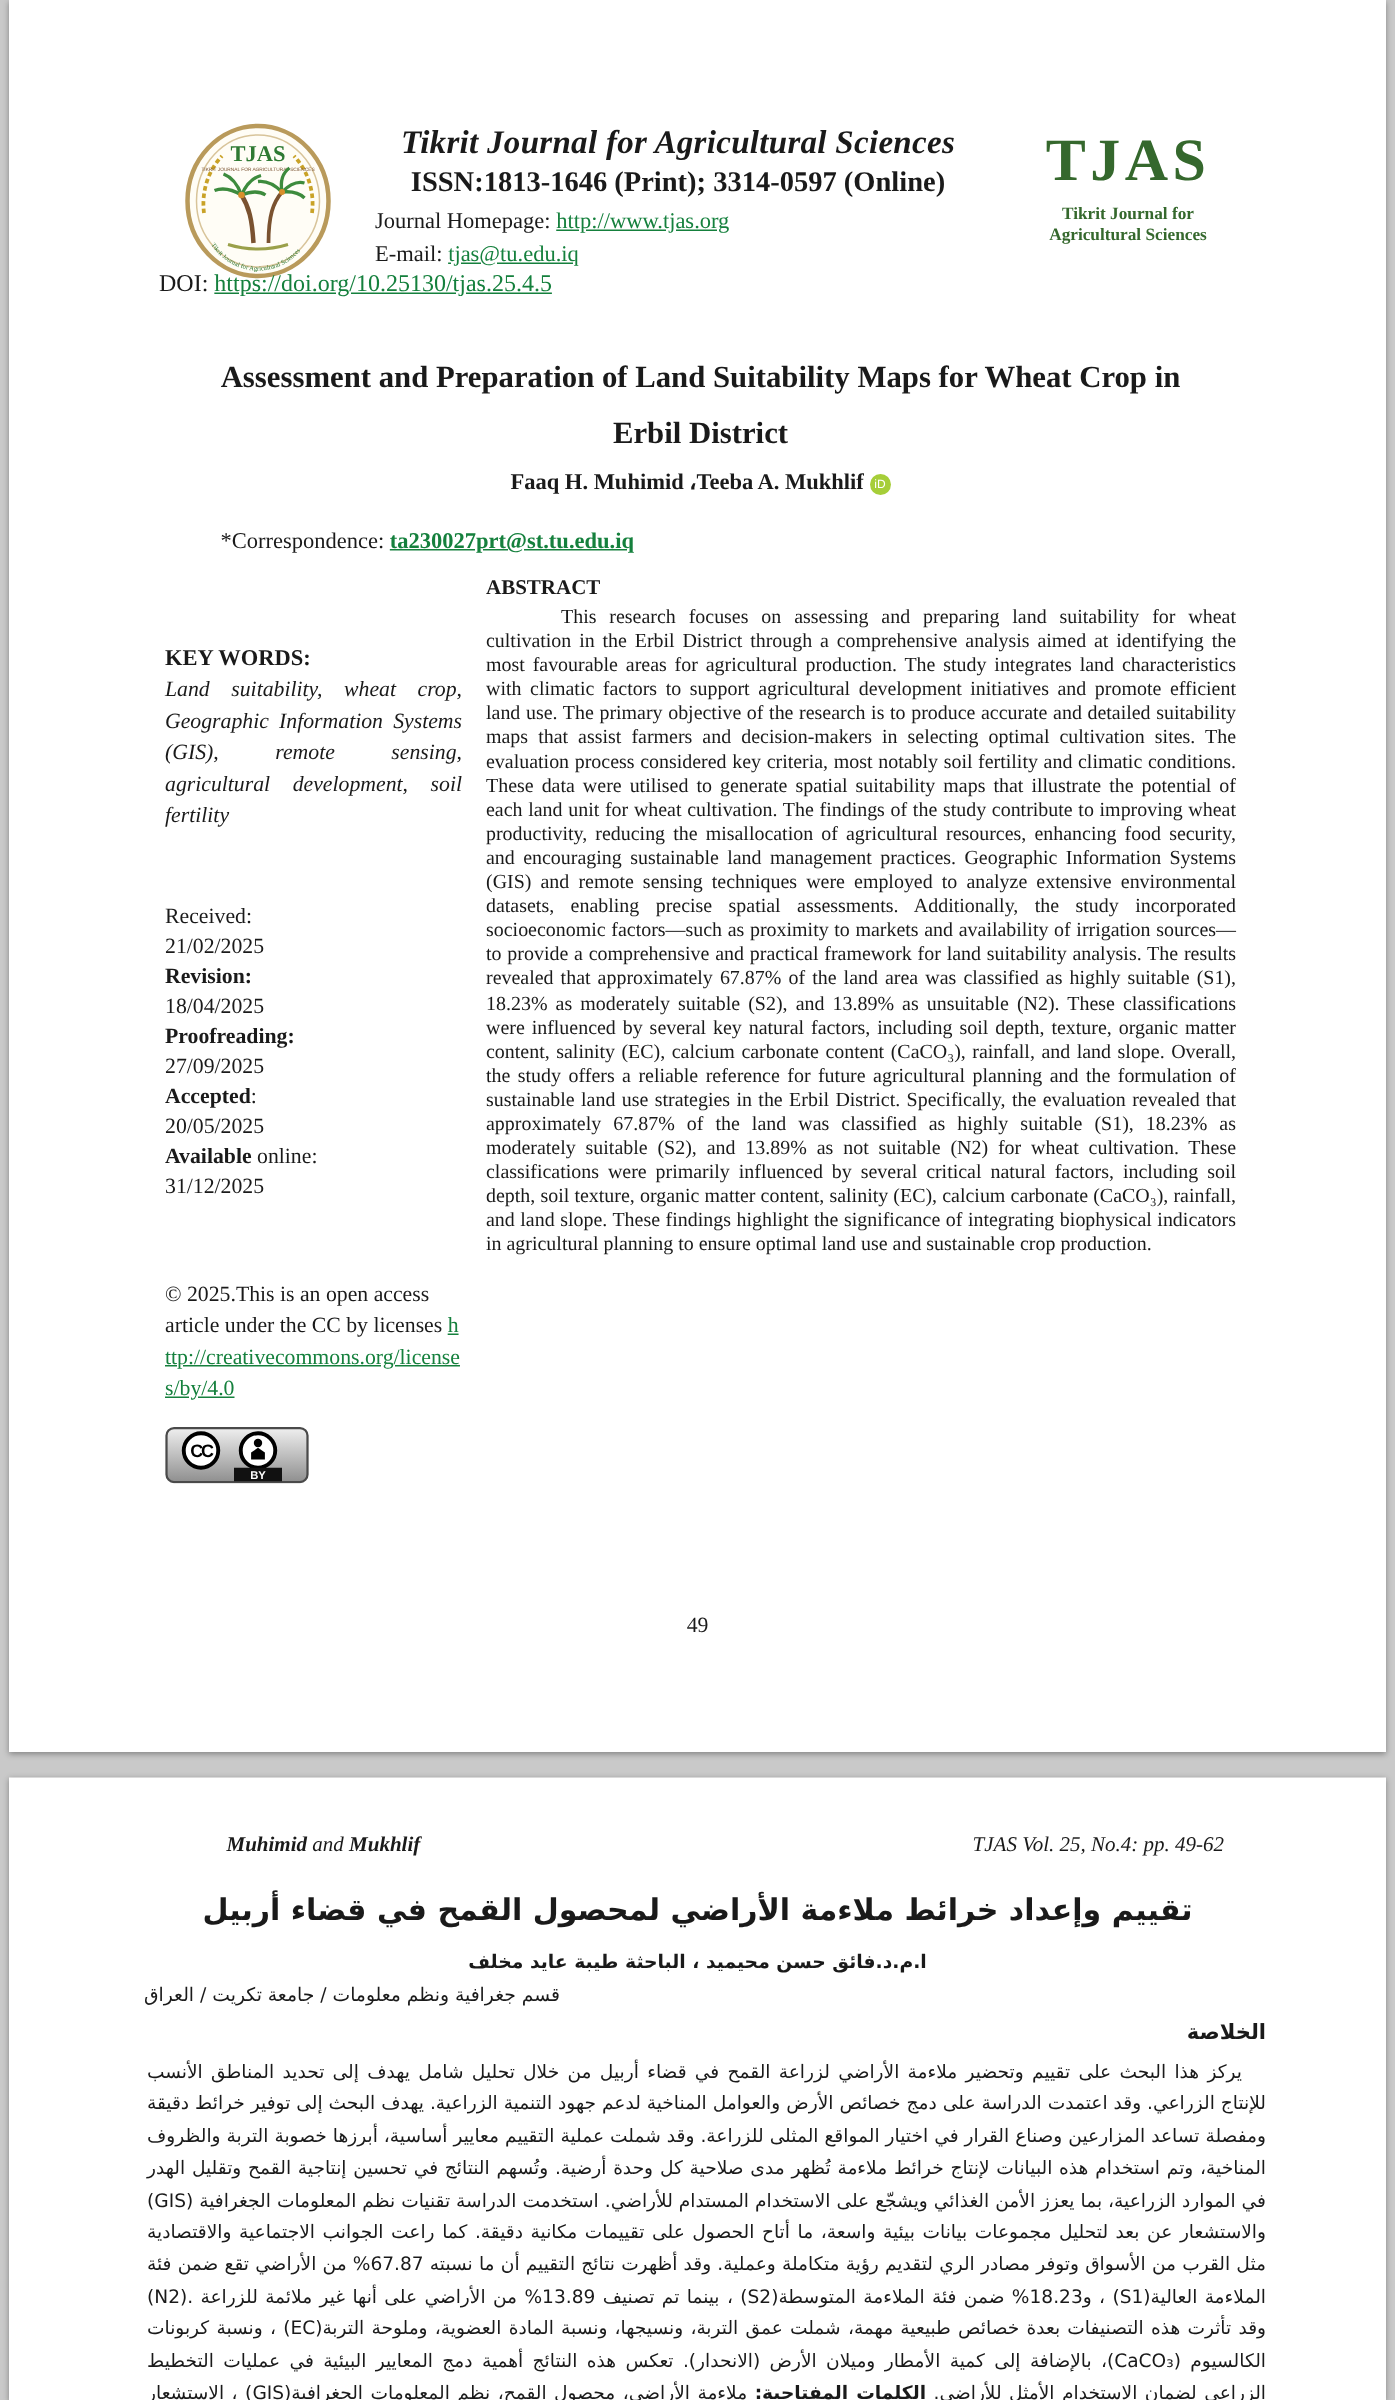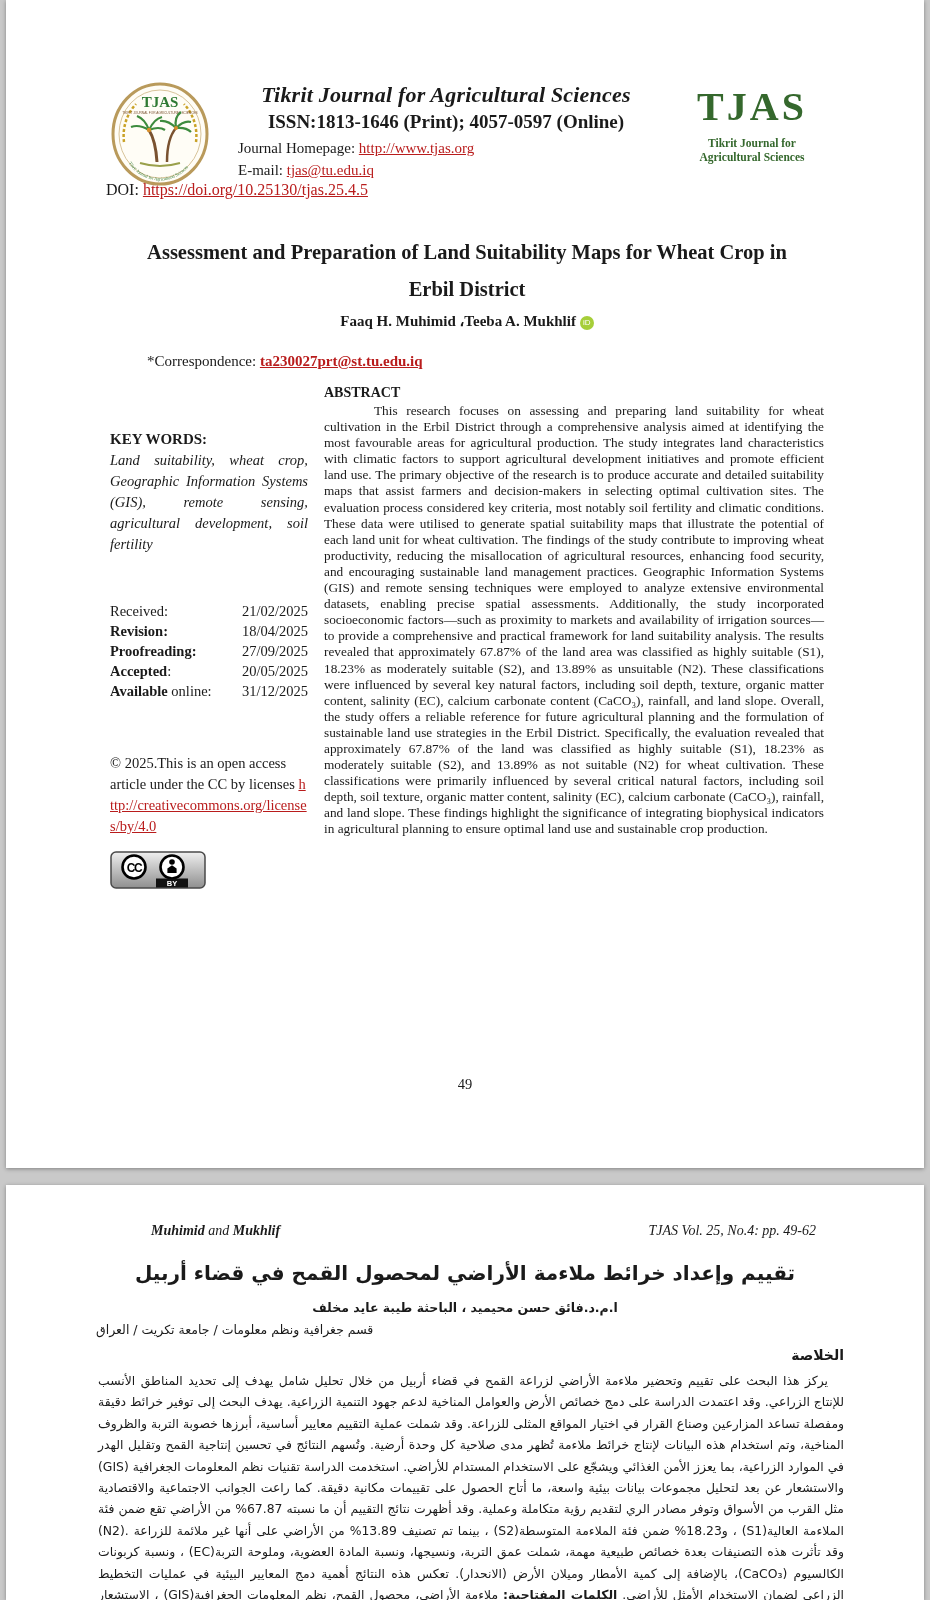--- a/index.html
+++ b/index.html
@@ -14,25 +14,25 @@
   .page {
     position: absolute;
     left: 6px;
     width: 918px;
     background: #ffffff;
     box-shadow: 0 1px 4px rgba(0,0,0,0.35);
   }
   #page1 { top: 0; height: 1168px; }
   #page2 { top: 1185px; height: 415px; overflow: hidden; }
 
-  a, .link { color: #b91c1c; text-decoration: underline; cursor: pointer; }
+  a, .link { color: #15803d; text-decoration: underline; cursor: pointer; }
 
   
   .header-row {
-    position: absolute; top: 82px; left: 104px; right: 92px;
+    position: absolute; top: 82px; left: 116px; right: 92px;
     display: flex; align-items: flex-start; justify-content: center;
   }
   .emblem { width: 100px; flex: 0 0 100px; }
   .head-center { flex: 1; padding: 0 8px 0 18px; }
   .journal-title {
     font-size: 22px; font-weight: bold; font-style: italic;
     text-align: center; letter-spacing: 0.2px;
   }
   .issn-line { font-size: 19px; font-weight: bold; text-align: center; margin-top: 3px; }
   .head-links { margin-top: 4px; padding-left: 10px; font-size: 15px; line-height: 22px; }
@@ -66,21 +66,21 @@
 
   
   .columns { position: absolute; top: 385px; left: 104px; right: 100px; display: flex; }
   .left-col { flex: 0 0 198px; width: 198px; }
   .right-col { flex: 1; padding-left: 16px; }
 
   .kw-heading { font-weight: bold; font-size: 15px; margin-top: 46px; }
   .kw-text { font-style: italic; font-size: 14.5px; line-height: 21px; text-align: justify; margin-top: 2px; }
 
   .dates { margin-top: 46px; font-size: 14.5px; }
-  .date-row { display: flex; justify-content: space-between; line-height: 20px; }
+  .date-row { display: flex; justify-content: space-between; line-height: 20px; flex-direction: column; }
   .date-row .b { font-weight: bold; }
 
   .copyright { margin-top: 52px; font-size: 14.5px; line-height: 21px; }
   .license-link { word-break: break-all; }
   .cc-badge { margin-top: 14px; }
 
   .abstract-heading { font-size: 14px; font-weight: bold; margin-bottom: 2px; }
   .abstract-text {
     font-size: 13.3px; line-height: 16.1px; text-align: justify;
     text-indent: 50px;
@@ -147,21 +147,21 @@
         <path d="M30,81 Q50,87 70,81" fill="none" stroke="#9aa04a" stroke-width="2"></path>
         <path id="arcpath" d="M15,74 A38,40 0 0 0 85,74" fill="none"></path>
         <text font-size="4.4" fill="#2f7a33" font-family="Liberation Serif, serif">
           <textPath href="#arcpath" startOffset="8">Tikrit Journal for Agricultural Sciences</textPath>
         </text>
       </svg>
     </div>
 
     <div class="head-center">
       <div class="journal-title">Tikrit Journal for Agricultural Sciences</div>
-      <div class="issn-line">ISSN:1813-1646 (Print); 4057-0597 (Online)</div>
+      <div class="issn-line">ISSN:1813-1646 (Print); 3314-0597 (Online)</div>
       <div class="head-links">
         <div><span>Journal Homepage: </span><span class="link">http://www.tjas.org</span></div>
         <div><span>E-mail: </span><span class="link">tjas@tu.edu.iq</span></div>
       </div>
     </div>
 
     <div class="tjas-logo">
       <div class="acr">TJAS</div>
       <div class="sub">
         <div>Tikrit Journal for</div>

